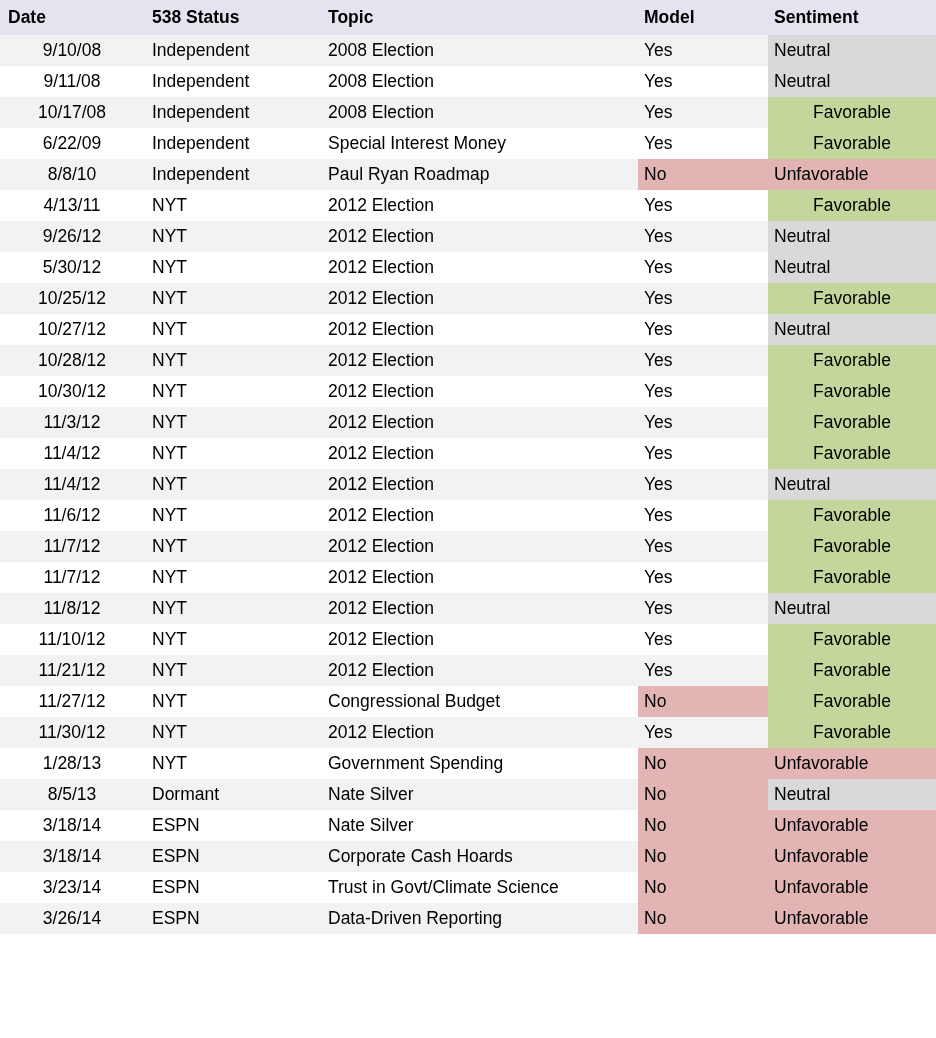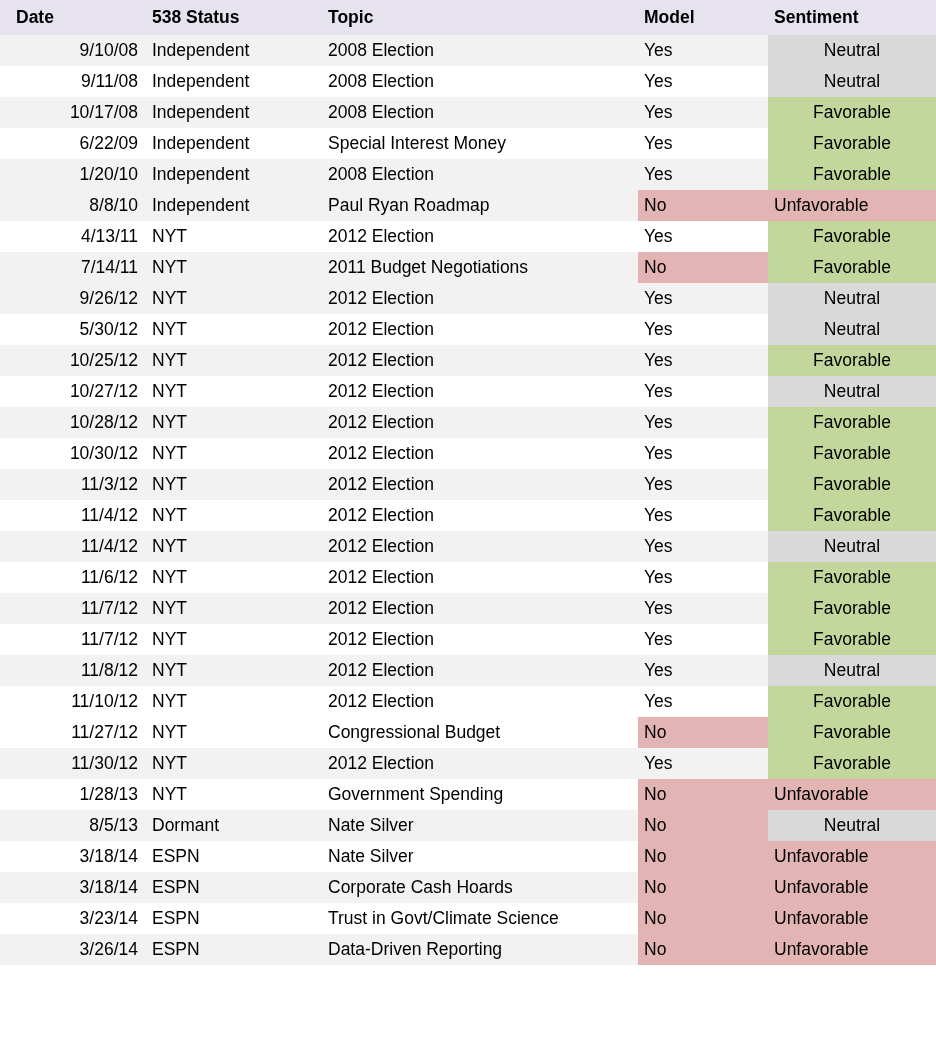--- a/index.html
+++ b/index.html
@@ -27,44 +27,44 @@
 
   thead th {
     background: #e6e2ee;
     text-align: left;
     font-weight: bold;
     padding: 5px 6px 6px 6px;
     height: 24px;
     vertical-align: middle;
     white-space: nowrap;
   }
-  thead th.th-date { padding-left: 16px; }
+  thead th.th-date { padding-left: 8px; }
 
   tbody td {
     padding: 4px 6px 5px 6px;
     height: 22px;
     vertical-align: middle;
     white-space: nowrap;
     overflow: hidden;
   }
   tbody tr.even td { background: #f2f2f2; }
   tbody tr.odd  td { background: #ffffff; }
 
   td.c-date {
-    text-align: right;
+    text-align: center;
     padding-right: 8px;
   }
   td.c-status, td.c-topic, td.c-model, td.c-sent {
     text-align: left;
   }
 
   
   td.hl-green { background: #c3d69b !important; text-align: center; }
   td.hl-red   { background: #e2b4b4 !important; margin-left: 42px; }
-  td.hl-grey  { background: #d9d9d9 !important; text-align: center; }
+  td.hl-grey  { background: #d9d9d9 !important; }
 </style>
 </head>
 <body>
 
 <table class="data-table">
   <colgroup>
     <col class="col-date">
     <col class="col-status">
     <col class="col-topic">
     <col class="col-model">
@@ -102,48 +102,34 @@
         <td class="c-sent hl-green">Favorable</td>
       </tr>
       <tr class="odd">
         <td class="c-date">6/22/09</td>
         <td class="c-status">Independent</td>
         <td class="c-topic">Special Interest Money</td>
         <td class="c-model">Yes</td>
         <td class="c-sent hl-green">Favorable</td>
       </tr>
       <tr class="even">
-        <td class="c-date">1/20/10</td>
-        <td class="c-status">Independent</td>
-        <td class="c-topic">2008 Election</td>
-        <td class="c-model">Yes</td>
-        <td class="c-sent hl-green">Favorable</td>
-      </tr>
-      <tr class="even">
         <td class="c-date">8/8/10</td>
         <td class="c-status">Independent</td>
         <td class="c-topic">Paul Ryan Roadmap</td>
         <td class="c-model hl-red">No</td>
         <td class="c-sent hl-red">Unfavorable</td>
       </tr>
       <tr class="odd">
         <td class="c-date">4/13/11</td>
         <td class="c-status">NYT</td>
         <td class="c-topic">2012 Election</td>
         <td class="c-model">Yes</td>
         <td class="c-sent hl-green">Favorable</td>
       </tr>
       <tr class="even">
-        <td class="c-date">7/14/11</td>
-        <td class="c-status">NYT</td>
-        <td class="c-topic">2011 Budget Negotiations</td>
-        <td class="c-model hl-red">No</td>
-        <td class="c-sent hl-green">Favorable</td>
-      </tr>
-      <tr class="even">
         <td class="c-date">9/26/12</td>
         <td class="c-status">NYT</td>
         <td class="c-topic">2012 Election</td>
         <td class="c-model">Yes</td>
         <td class="c-sent hl-grey">Neutral</td>
       </tr>
       <tr class="odd">
         <td class="c-date">5/30/12</td>
         <td class="c-status">NYT</td>
         <td class="c-topic">2012 Election</td>
@@ -222,20 +208,27 @@
       </tr>
       <tr class="even">
         <td class="c-date">11/8/12</td>
         <td class="c-status">NYT</td>
         <td class="c-topic">2012 Election</td>
         <td class="c-model">Yes</td>
         <td class="c-sent hl-grey">Neutral</td>
       </tr>
       <tr class="odd">
         <td class="c-date">11/10/12</td>
+        <td class="c-status">NYT</td>
+        <td class="c-topic">2012 Election</td>
+        <td class="c-model">Yes</td>
+        <td class="c-sent hl-green">Favorable</td>
+      </tr>
+      <tr class="even">
+        <td class="c-date">11/21/12</td>
         <td class="c-status">NYT</td>
         <td class="c-topic">2012 Election</td>
         <td class="c-model">Yes</td>
         <td class="c-sent hl-green">Favorable</td>
       </tr>
       <tr class="odd">
         <td class="c-date">11/27/12</td>
         <td class="c-status">NYT</td>
         <td class="c-topic">Congressional Budget</td>
         <td class="c-model hl-red">No</td>

